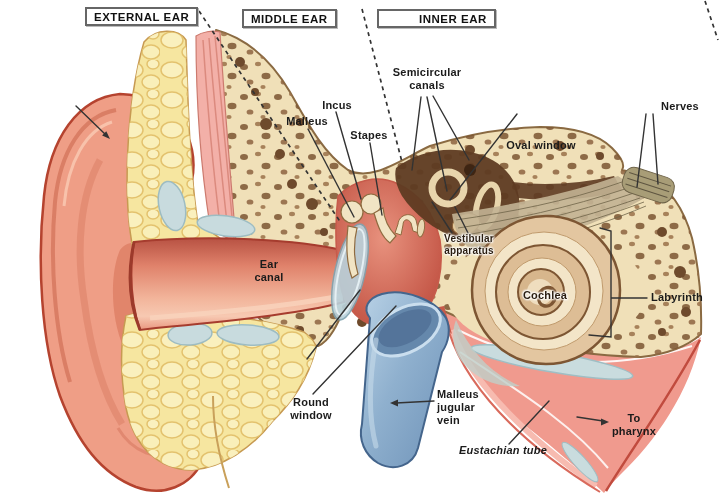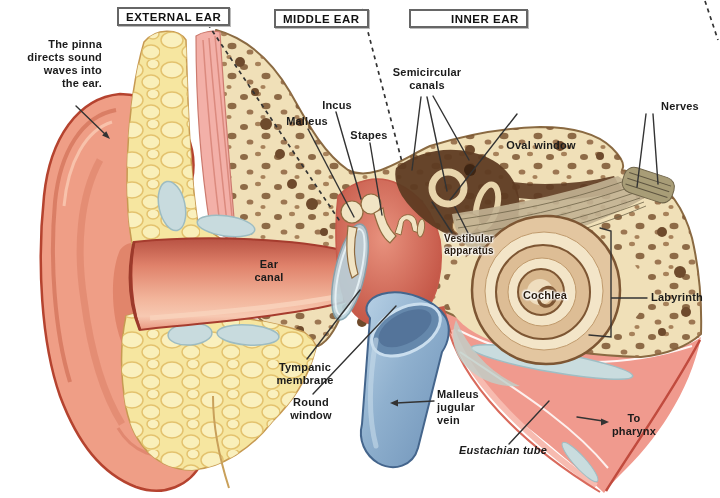--- a/index.html
+++ b/index.html
@@ -6,21 +6,21 @@
   body{font-family:"Liberation Sans", sans-serif;}
   .stage{position:relative;width:720px;height:498px;background:#fff;overflow:hidden;}
   .stage svg{position:absolute;left:0;top:0;}
   .lbl{position:absolute;font-size:11px;line-height:13px;font-weight:bold;color:#1b1b1b;
        white-space:pre-line;letter-spacing:.2px;}
   .ctr{transform:translateX(-50%);text-align:center;}
   .rt{text-align:right;}
   .halo{color:#2a1d10;text-shadow:0 0 2px #fff,0 0 2px #fff,0 0 3px #fff,1px 1px 2px #fff,-1px -1px 2px #fff;}
   .small{font-size:10px;line-height:12px;}
   .secbox{position:absolute;background:#fff;border:2px solid #666;padding:2px 7px 1px 7px;
-          font-size:11.5px;font-weight:bold;letter-spacing:.5px;color:#111;box-shadow:1px 1px 0 #bbb;margin-left:32px;}
+          font-size:11.5px;font-weight:bold;letter-spacing:.5px;color:#111;box-shadow:1px 1px 0 #bbb;}
 </style>
 </head>
 <body>
 
 <div class="stage">
 
 <svg width="720" height="498" viewBox="0 0 720 498">
   <defs>
     <linearGradient id="gCanal" x1="0" y1="0" x2="0" y2="1">
       <stop offset="0" stop-color="#B85243"></stop>
@@ -275,39 +275,33 @@
     <path d="M 199,11 L 341,223"></path>
     <path d="M 362,9 L 402,162"></path>
     <path d="M 705,1 L 718,40"></path>
   </g>
 </svg>
 
 <div class="secbox" style="left:85px;top:7px;">EXTERNAL EAR</div>
 <div class="secbox" style="left:242px;top:9px;">MIDDLE EAR</div>
 <div class="secbox" style="left:377px;top:9px;padding-left:40px;">INNER EAR</div>
 
-<div class="lbl rt" style="left:4px;top:38px;width:98px;">The pinna
-directs sound
-waves into
-the ear.</div>
 <div class="lbl ctr" style="left:427px;top:66px;">Semicircular
 canals</div>
 <div class="lbl ctr" style="left:337px;top:99px;">Incus</div>
 <div class="lbl ctr" style="left:307px;top:115px;">Malleus</div>
 <div class="lbl ctr" style="left:369px;top:129px;">Stapes</div>
 <div class="lbl ctr" style="left:541px;top:100px;margin-top:39px;">Oval window</div>
 <div class="lbl ctr" style="left:680px;top:100px;">Nerves</div>
 <div class="lbl ctr small halo" style="left:469px;top:233px;">Vestibular
 apparatus</div>
 <div class="lbl ctr" style="left:269px;top:258px;">Ear
 canal</div>
 <div class="lbl ctr halo" style="left:545px;top:289px;">Cochlea</div>
 <div class="lbl" style="left:651px;top:291px;">Labyrinth</div>
-<div class="lbl ctr" style="left:305px;top:361px;">Tympanic
-membrane</div>
 <div class="lbl ctr" style="left:311px;top:396px;">Round
 window</div>
 <div class="lbl" style="left:437px;top:388px;">Malleus
 jugular
 vein</div>
 <div class="lbl ctr" style="left:503px;top:444px;font-style:italic;">Eustachian tube</div>
 <div class="lbl ctr" style="left:634px;top:412px;">To
 pharynx</div>
 
 </div>

